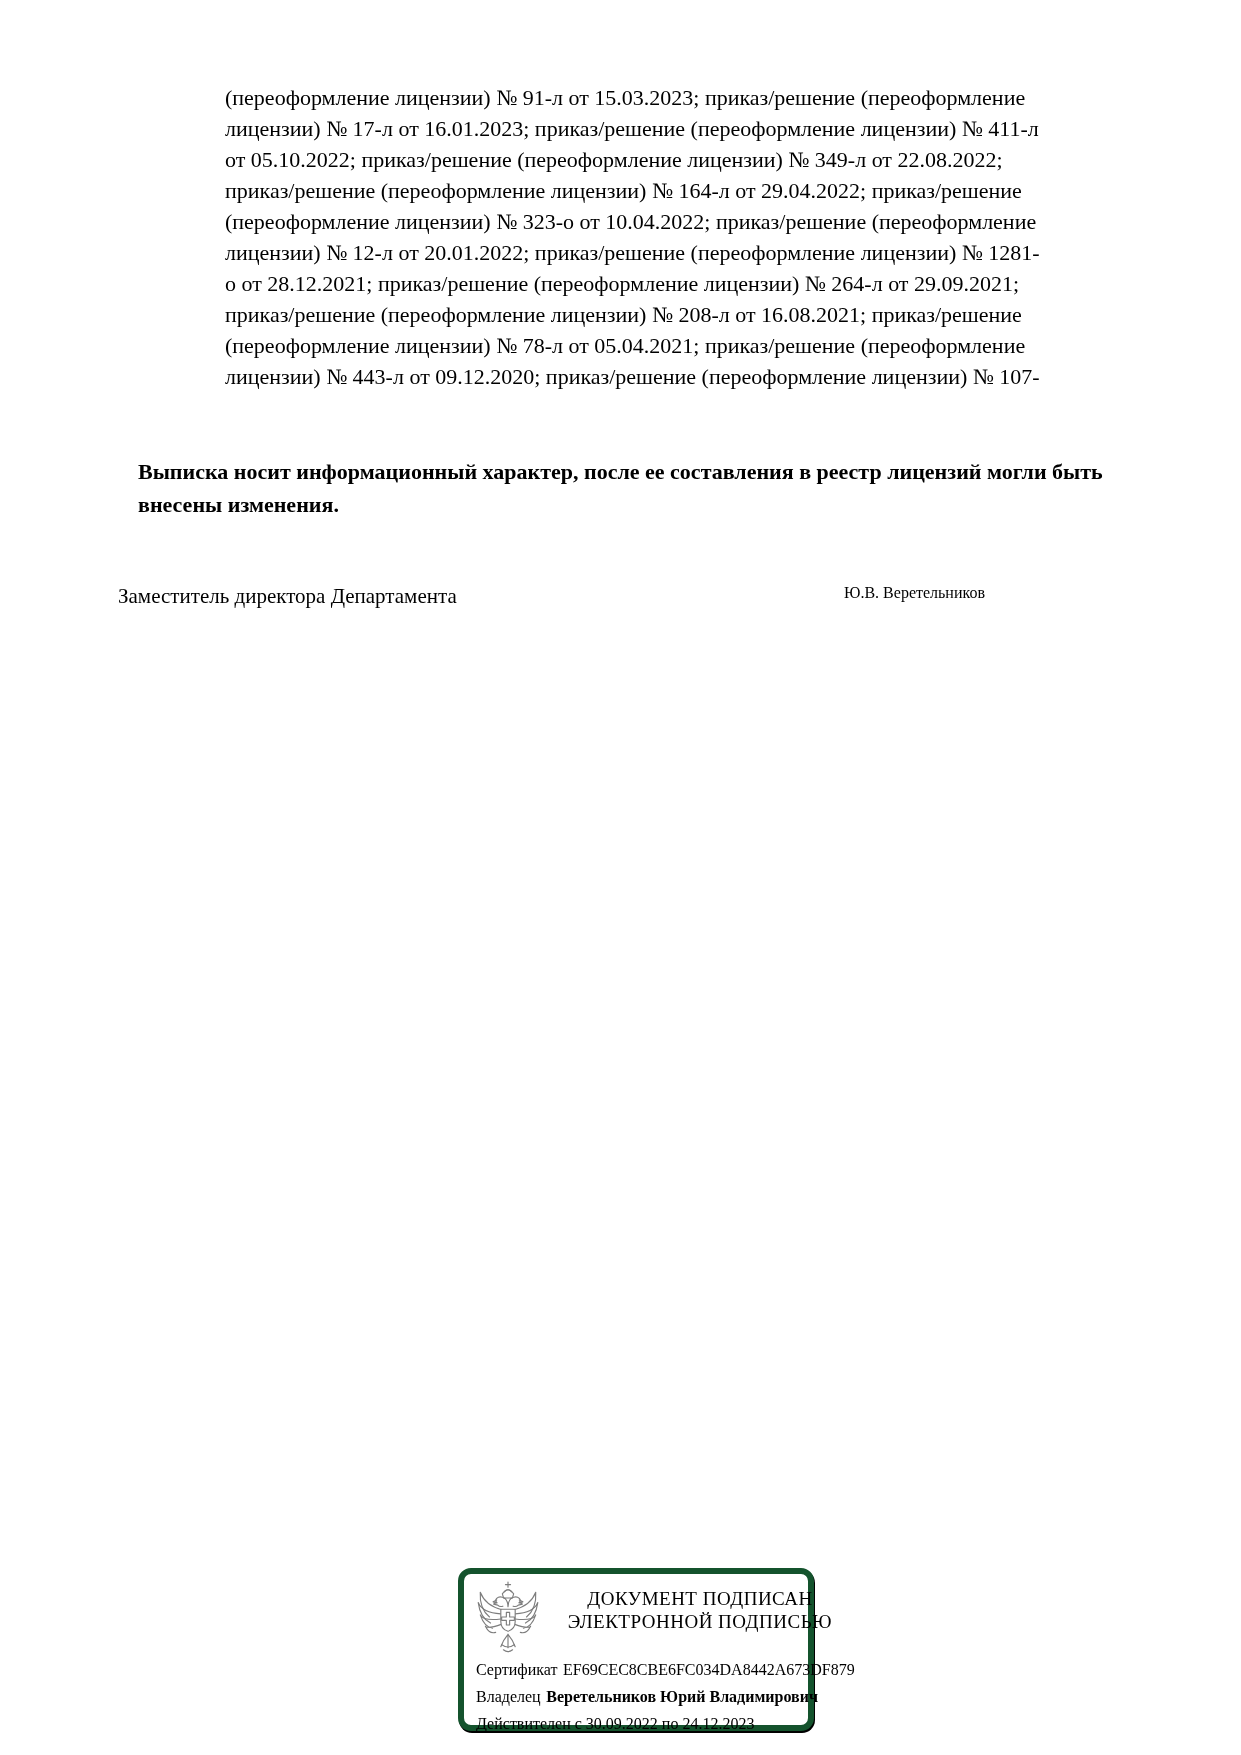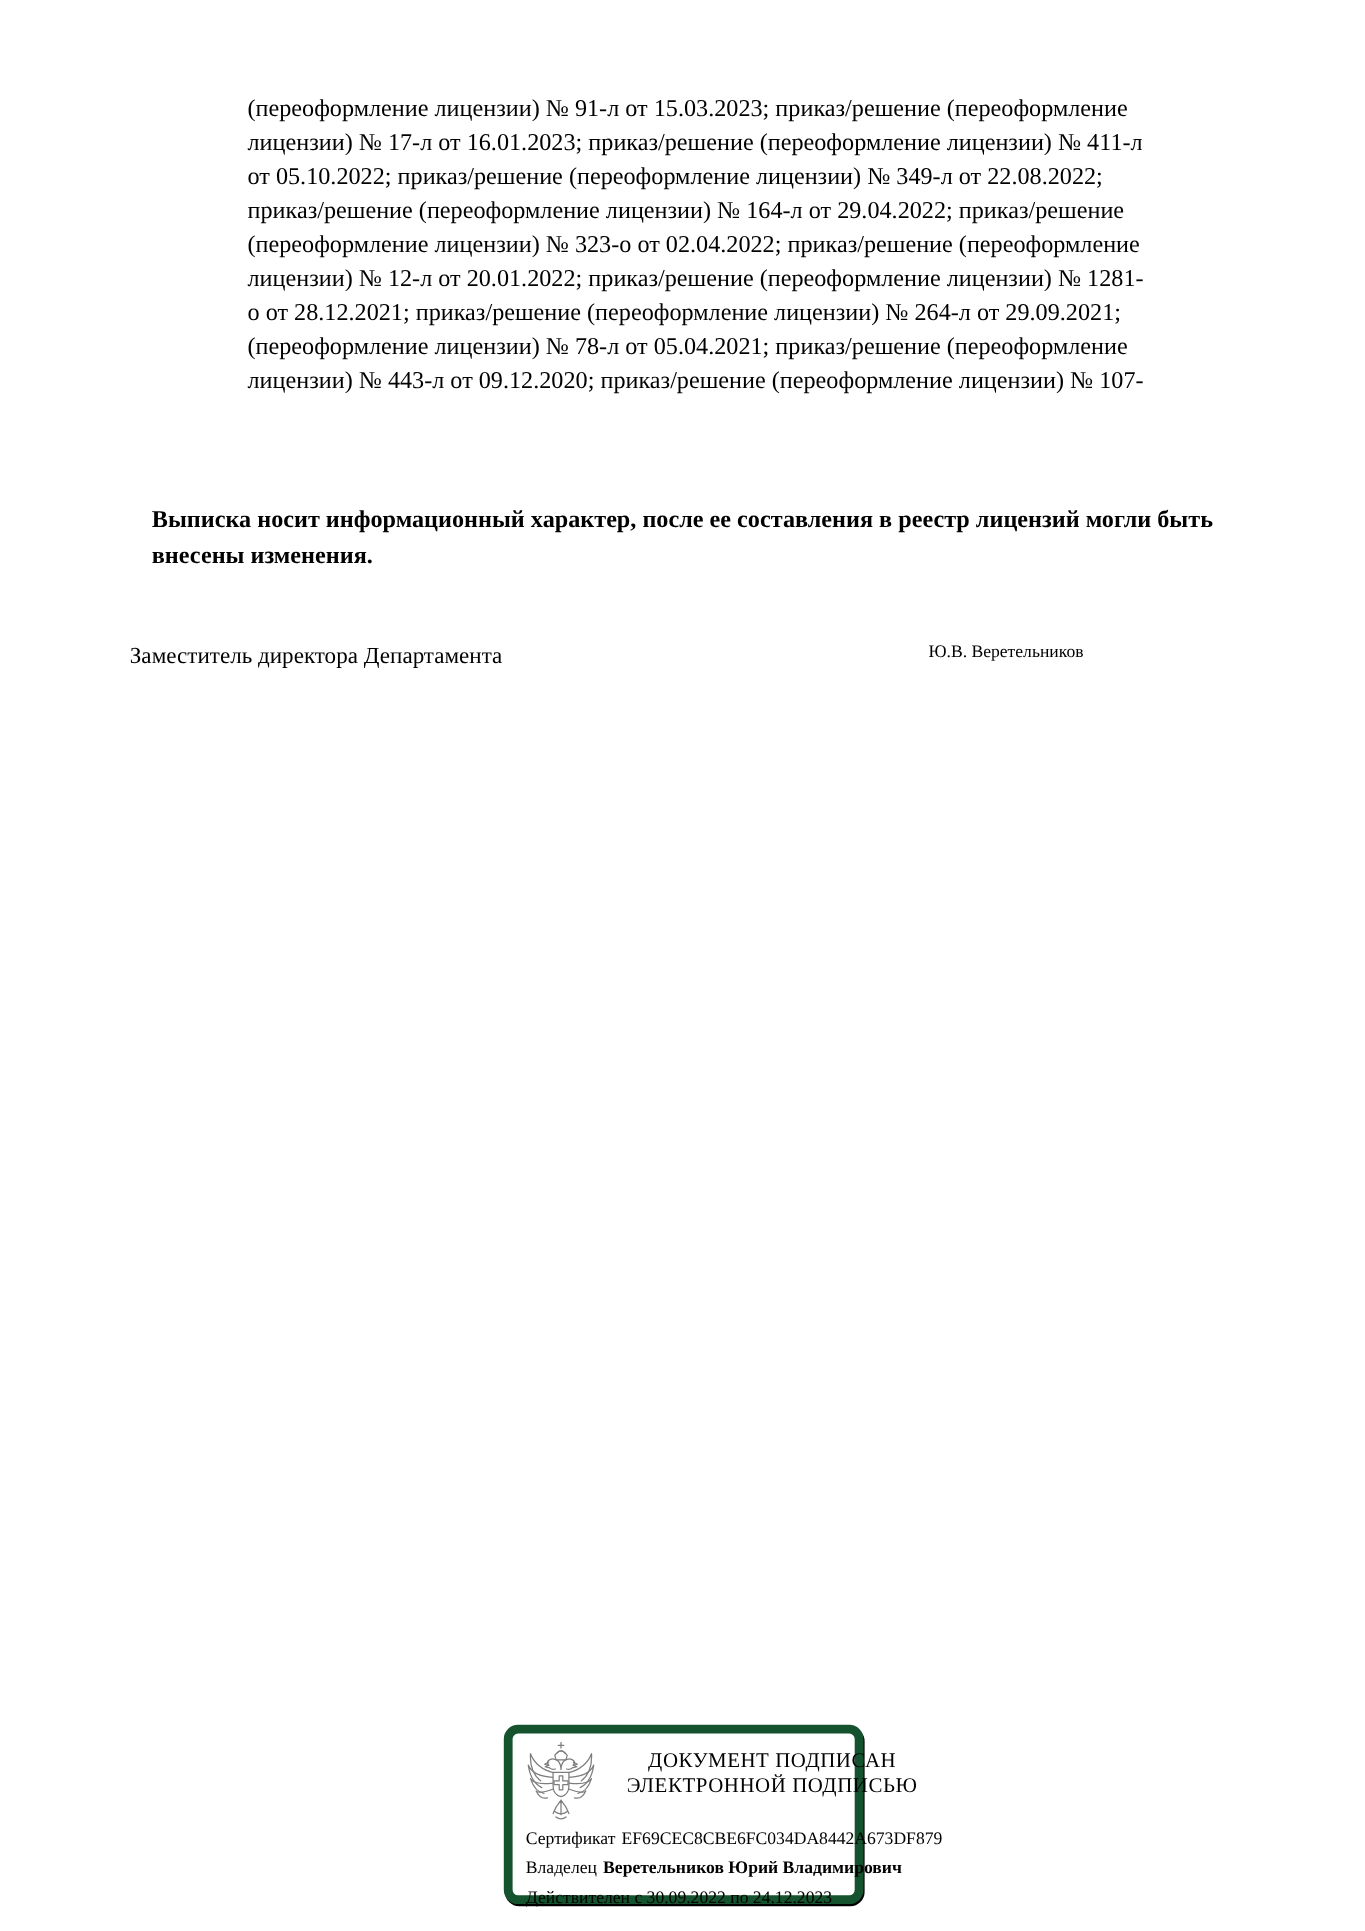--- a/index.html
+++ b/index.html
@@ -44,23 +44,23 @@
     position: absolute;
     left: 832px; top: 584px;
     font-size: 16px;
     white-space: nowrap;
     margin-left: 12px;
   }
   
   .stamp {
     position: absolute;
     left: 458px; top: 1568px;
-    width: 327px; height: 163px;
+    width: 356px; height: 163px;
     box-sizing: border-box;
-    border: 8px solid #14532d;
+    border: 6px solid #14532d;
     border-radius: 13px;
     background: #ffffff;
     box-shadow: 1px 2px 0 #000000;
     padding-left: 34px;
   }
   .stamp-emblem {
     position: absolute;
     left: 13px; top: 7px;
     width: 62px; height: 76px;
   }
@@ -86,23 +86,24 @@
 </head>
 <body>
 
 <div class="page">
 
   <div class="body-par">
     <div>(переоформление лицензии) № 91-л от 15.03.2023; приказ/решение (переоформление</div>
     <div>лицензии) № 17-л от 16.01.2023; приказ/решение (переоформление лицензии) № 411-л</div>
     <div>от 05.10.2022; приказ/решение (переоформление лицензии) № 349-л от 22.08.2022;</div>
     <div>приказ/решение (переоформление лицензии) № 164-л от 29.04.2022; приказ/решение</div>
-    <div>(переоформление лицензии) № 323-о от 02.04.2022; приказ/решение (переоформление</div>
+    <div>(переоформление лицензии) № 323-о от 10.04.2022; приказ/решение (переоформление</div>
     <div>лицензии) № 12-л от 20.01.2022; приказ/решение (переоформление лицензии) № 1281-</div>
     <div>о от 28.12.2021; приказ/решение (переоформление лицензии) № 264-л от 29.09.2021;</div>
+    <div>приказ/решение (переоформление лицензии) № 208-л от 16.08.2021; приказ/решение</div>
     <div>(переоформление лицензии) № 78-л от 05.04.2021; приказ/решение (переоформление</div>
     <div>лицензии) № 443-л от 09.12.2020; приказ/решение (переоформление лицензии) № 107-</div>
   </div>
 
   <div class="note-par">
     <div>Выписка носит информационный характер, после ее составления в реестр лицензий могли быть</div>
     <div>внесены изменения.</div>
   </div>
 
   <div class="sig-label">Заместитель директора Департамента</div>

